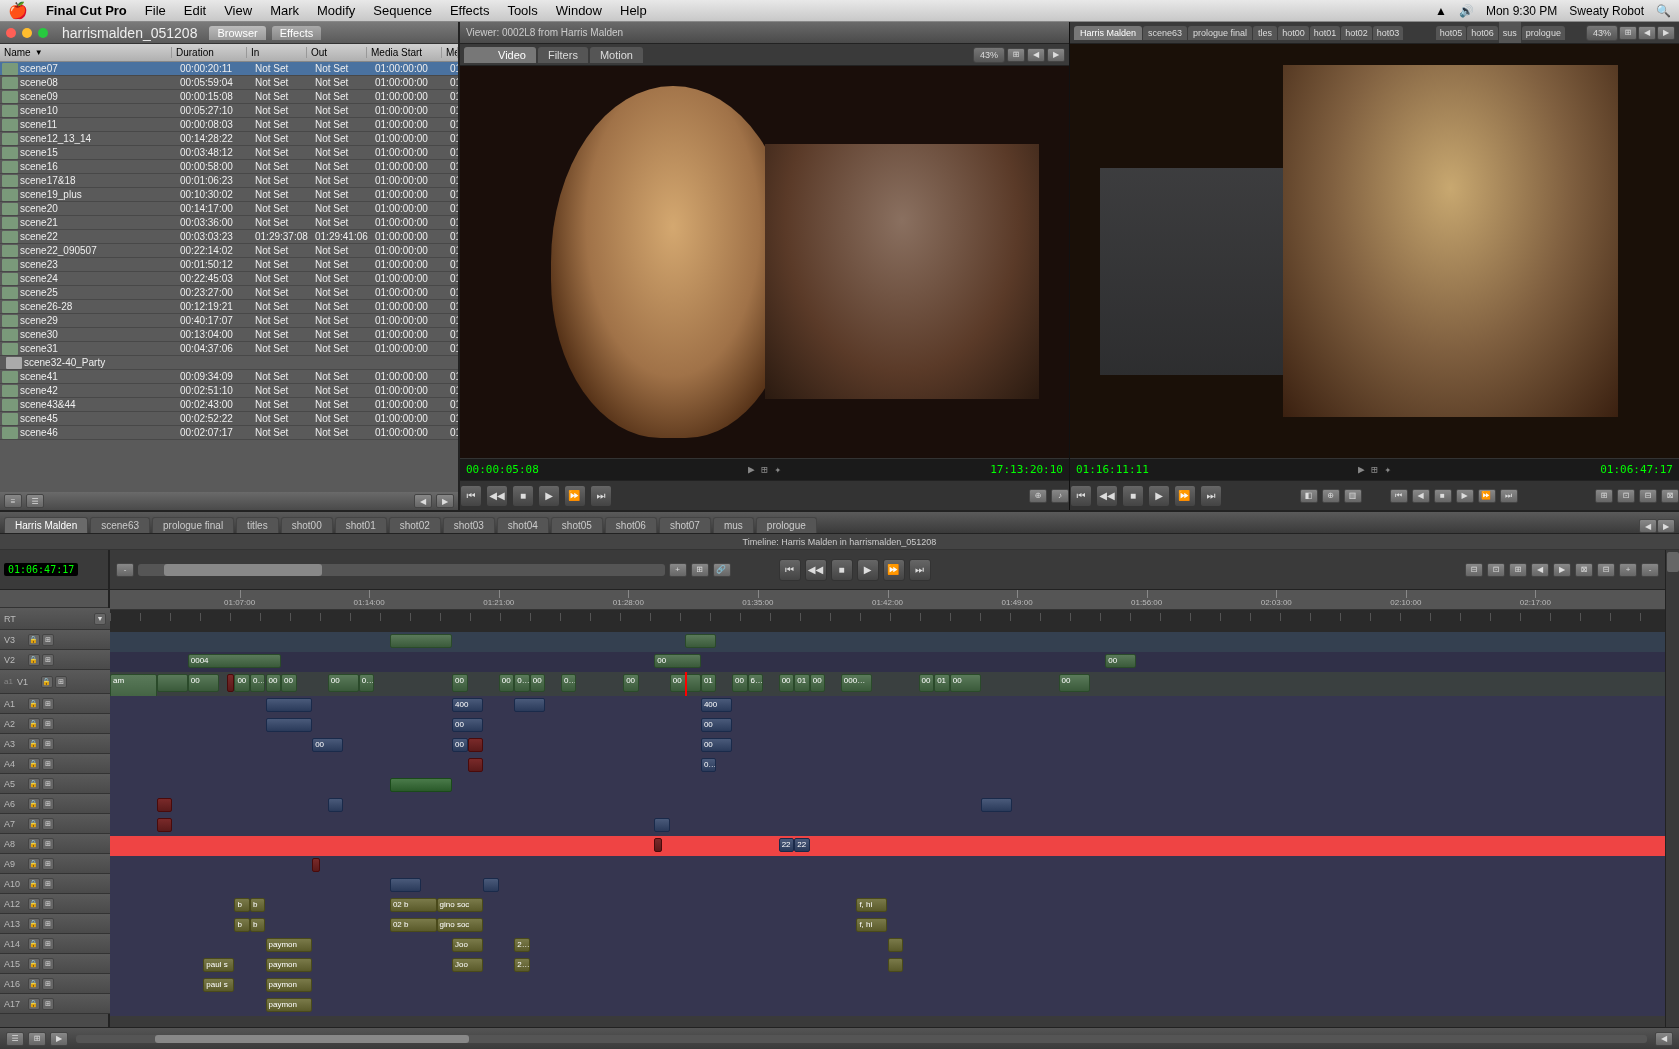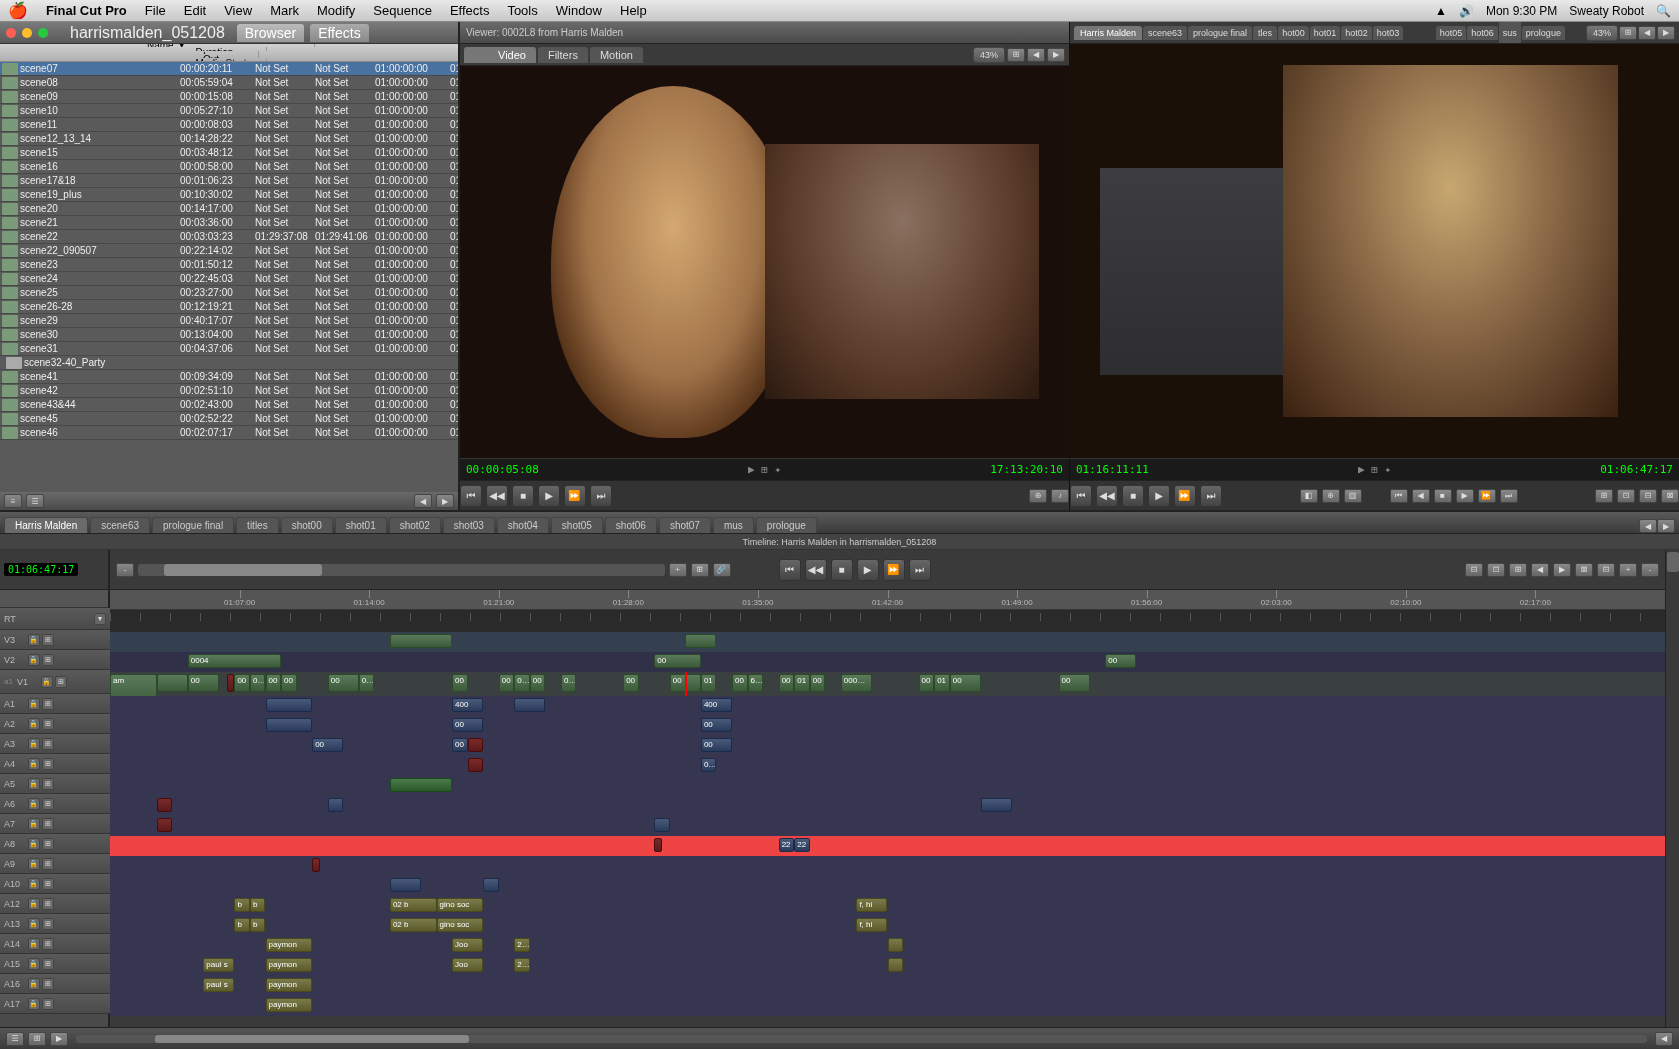--- a/index.html
+++ b/index.html
@@ -67,35 +67,34 @@
       align-items: center;
       padding: 0 6px;
       gap: 6px;
       border-bottom: 1px solid #333;
     }
     #browser-toolbar .tab {
       background: linear-gradient(to bottom, #aaa, #888);
       color: #fff;
       padding: 1px 8px;
       border-radius: 3px 3px 0 0;
-      font-size: 14px;
+      font-size: 11px;
       cursor: pointer;
     }
     #browser-toolbar .tab.active {
       background: linear-gradient(to bottom, #bbb, #999);
     }
     #browser-header {
       height: 18px;
       background: linear-gradient(to bottom, #d0d0d0, #b0b0b0);
       display: flex;
       align-items: center;
       border-bottom: 1px solid #888;
       color: #000;
       font-size: 10px;
-      flex-direction: column;
     }
     #browser-header .col {
       padding: 0 4px;
       border-right: 1px solid #999;
       white-space: nowrap;
       overflow: hidden;
     }
     #browser-header .col-name { width: 172px; display: flex; align-items: center; gap: 2px; }
     #browser-header .col-dur { width: 75px; }
     #browser-header .col-in { width: 60px; }
@@ -524,21 +523,21 @@
 <div id="app">
 
   <div id="top-section">
 
     <div id="browser">
       <div id="browser-toolbar">
 
         <span style="width:10px;height:10px;background:#ff5f56;border-radius:50%;display:inline-block;"></span>
         <span style="width:10px;height:10px;background:#ffbd2e;border-radius:50%;display:inline-block;"></span>
         <span style="width:10px;height:10px;background:#27c93f;border-radius:50%;display:inline-block;"></span>
-        <span style="margin-left:16px;font-size:16px;color:#eee;">harrismalden_051208</span>
+        <span style="margin-left:8px;font-size:14px;color:#eee;">harrismalden_051208</span>
         <span class="tab active" style="margin-left:6px;">Browser</span>
         <span class="tab">Effects</span>
       </div>
 
       <div id="browser-header">
         <div class="col col-name">
           <span>Name</span>
           <span style="margin-left:2px;font-size:8px;">▼</span>
         </div>
         <div class="col col-dur">Duration</div>

